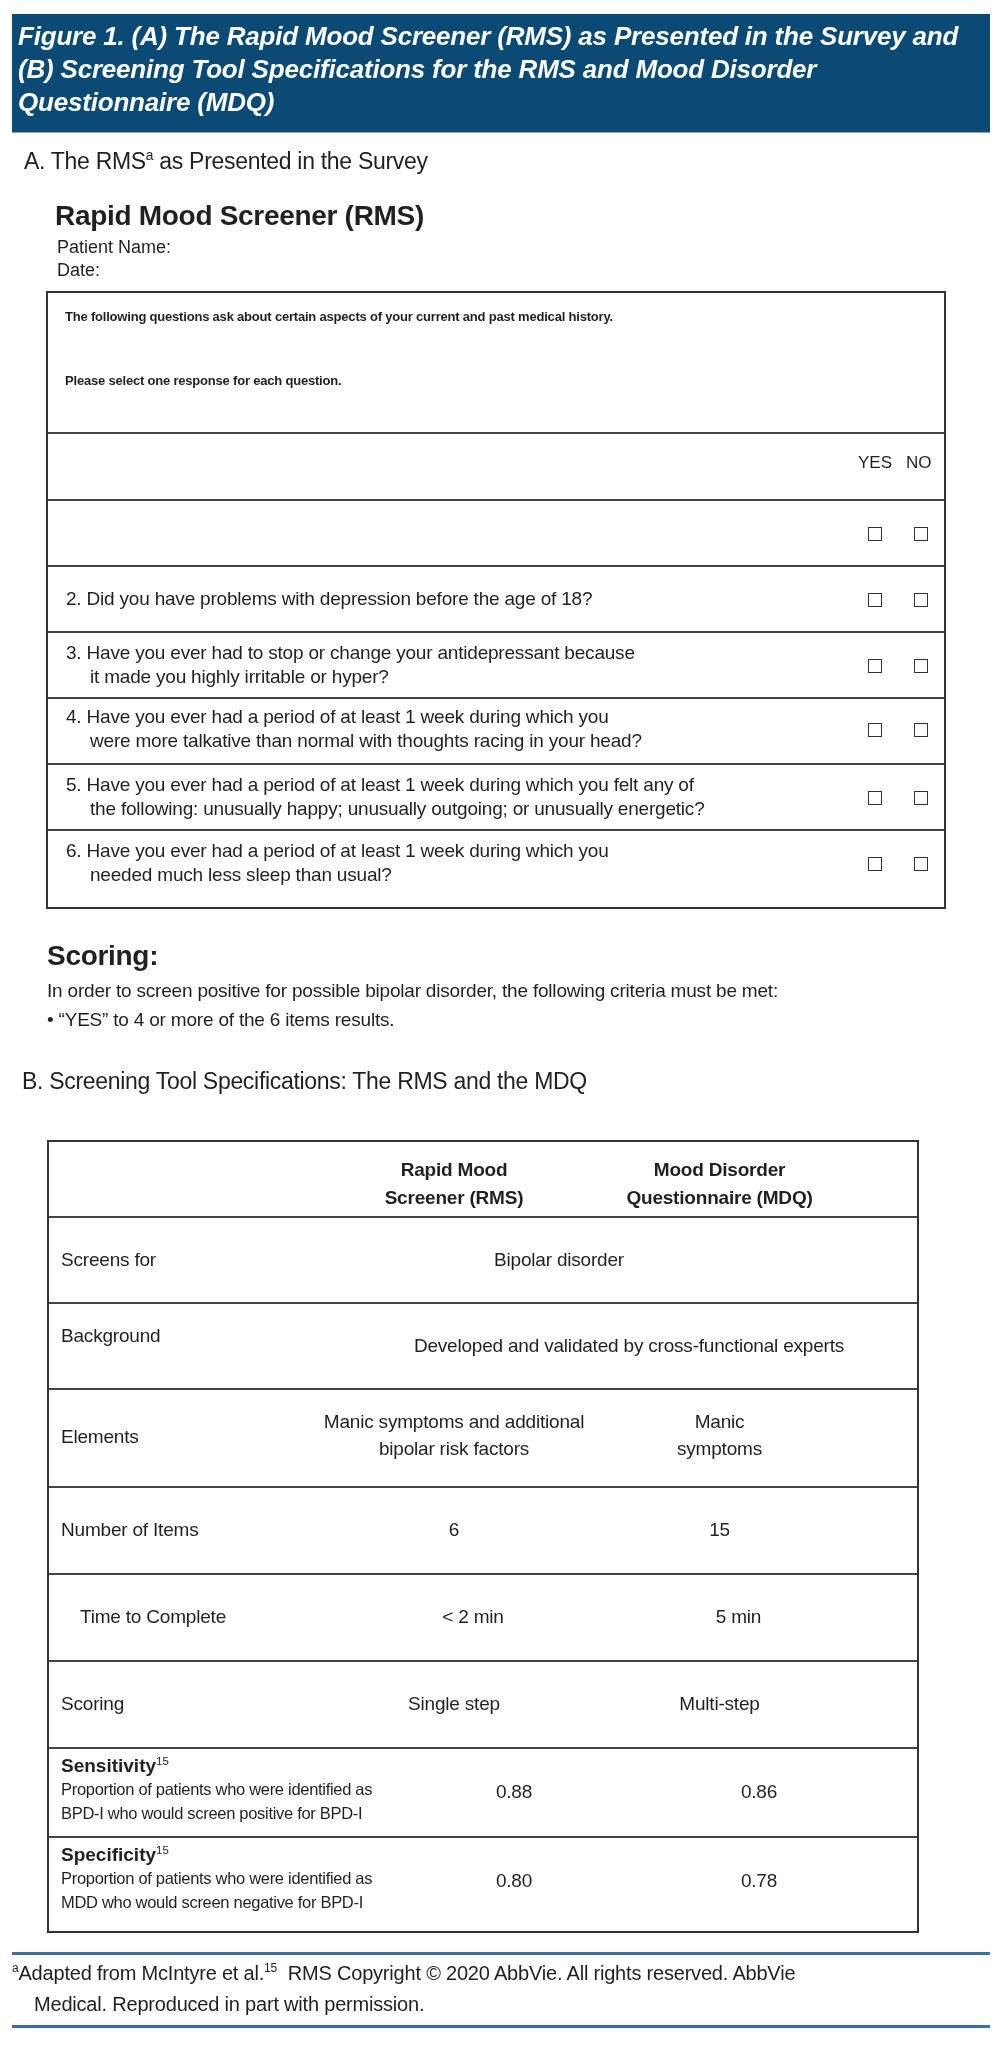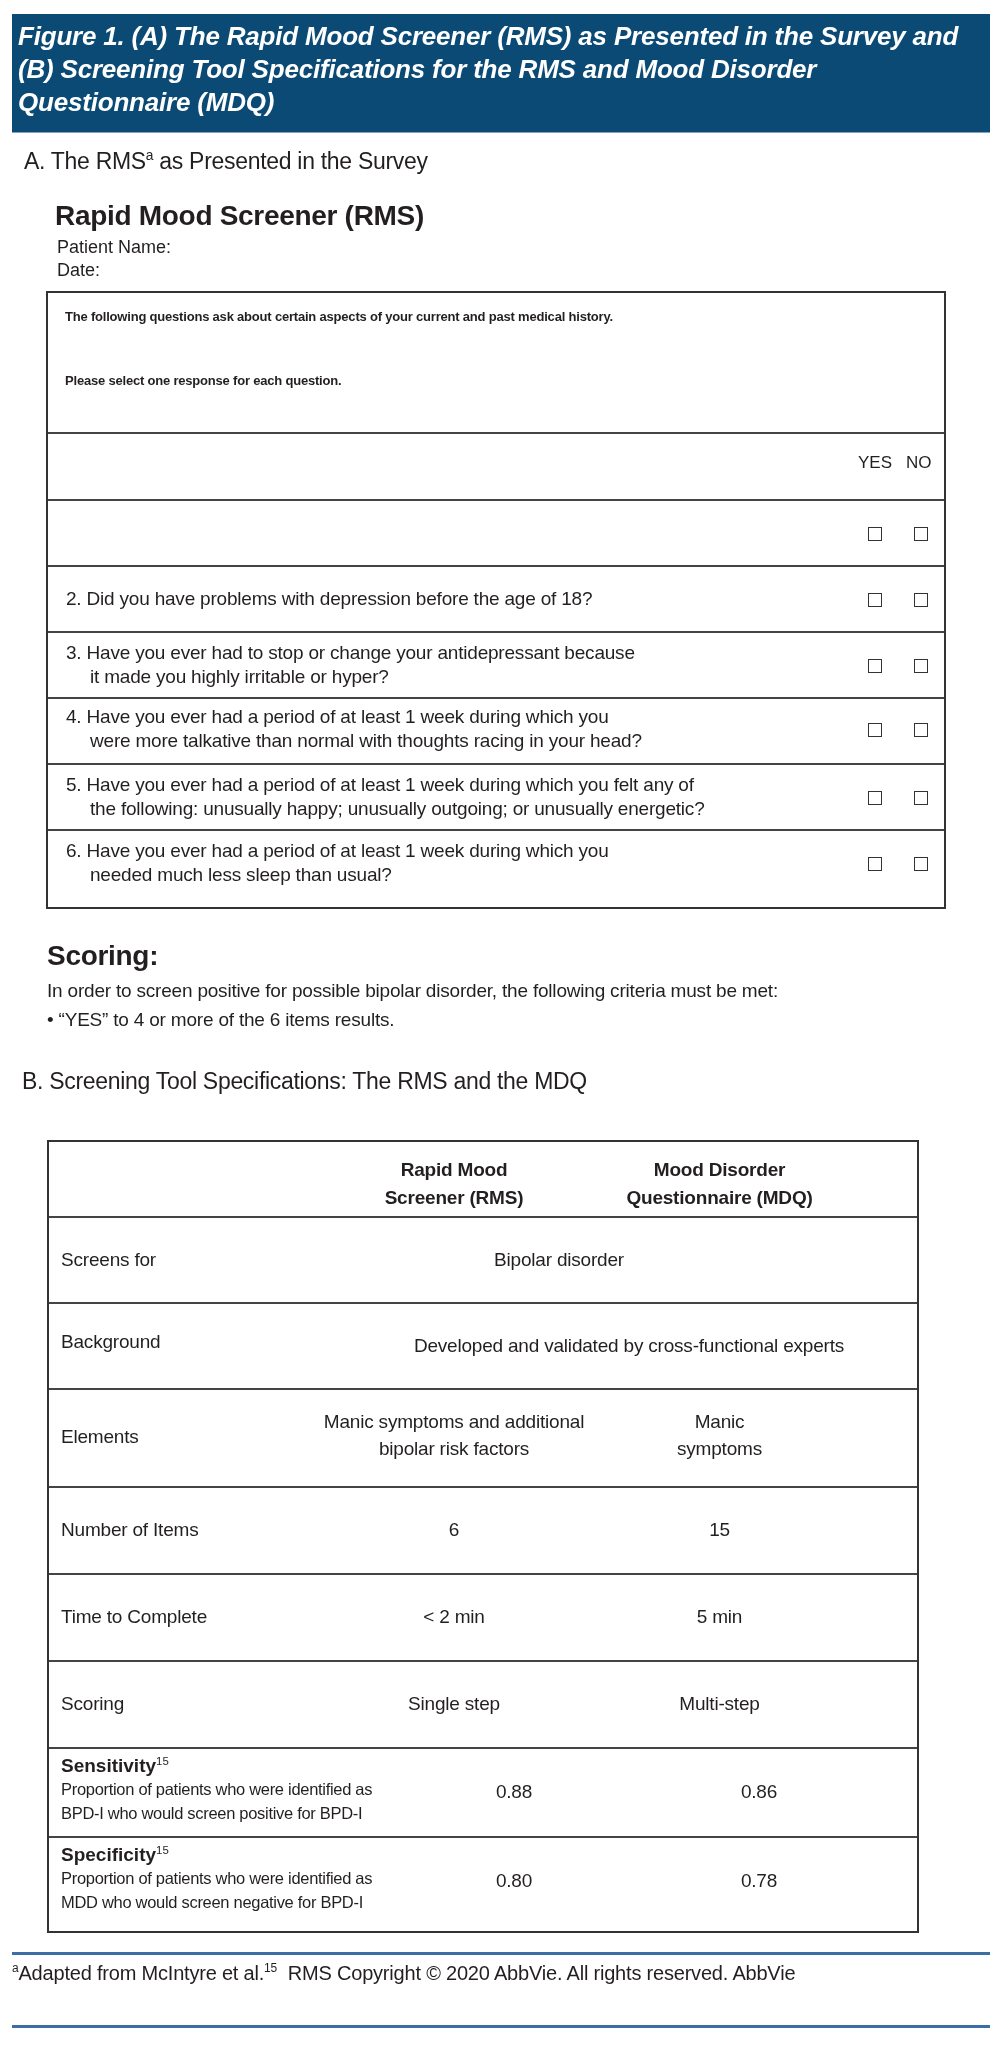--- a/index.html
+++ b/index.html
@@ -135,21 +135,21 @@
   </div>
   <div class="abs t-sep" style="top:74px;"></div>
 
   <div class="abs t-row" style="top:76px; height:84px;">
     <div class="abs t-label" style="top:31px;">Screens for</div>
     <div class="abs t-cell col-rms" style="top:31px;">Bipolar disorder</div>
   </div>
   <div class="abs t-sep" style="top:160px;"></div>
 
   <div class="abs t-row" style="top:162px; height:85px;">
-    <div class="abs t-label" style="top:27px;">Background</div>
+    <div class="abs t-label" style="top:21px;">Background</div>
     <div class="abs t-cell" style="left:300px; width:560px; top:31px;">Developed and validated by cross-functional experts</div>
   </div>
   <div class="abs t-sep" style="top:246px;"></div>
 
   <div class="abs t-row" style="top:248px; height:88px;">
     <div class="abs t-label" style="top:36px;">Elements</div>
     <div class="abs t-cell" style="left:270px; width:270px; top:18px; line-height:27px;">
       <div>Manic symptoms and additional</div>
       <div>bipolar risk factors</div>
     </div>
@@ -160,21 +160,21 @@
   </div>
   <div class="abs t-sep" style="top:344px;"></div>
 
   <div class="abs t-row" style="top:346px; height:85px;">
     <div class="abs t-label" style="top:31px;">Number of Items</div>
     <div class="abs t-cell col-rms-only" style="top:31px;">6</div>
     <div class="abs t-cell col-mdq-only" style="top:31px;">15</div>
   </div>
   <div class="abs t-sep" style="top:431px;"></div>
 
-  <div class="abs t-row" style="top:433px; height:85px;">
+  <div class="abs t-row" style="top:433px; height:85px;margin-left:19px;">
     <div class="abs t-label" style="top:31px;">Time to Complete</div>
     <div class="abs t-cell col-rms-only" style="top:31px;">&lt; 2 min</div>
     <div class="abs t-cell col-mdq-only" style="top:31px;">5 min</div>
   </div>
   <div class="abs t-sep" style="top:518px;"></div>
 
   <div class="abs t-row" style="top:520px; height:85px;">
     <div class="abs t-label" style="top:31px;">Scoring</div>
     <div class="abs t-cell col-rms-only" style="top:31px;">Single step</div>
     <div class="abs t-cell col-mdq-only" style="top:31px;">Multi-step</div>
@@ -199,14 +199,15 @@
       <div class="metric-desc">MDD who would screen negative for BPD-I</div>
     </div>
     <div class="abs t-cell" style="left:435px; width:60px; top:32px;">0.80</div>
     <div class="abs t-cell" style="left:680px; width:60px; top:32px;">0.78</div>
   </div>
 </div>
 
 <div class="abs foot-line" style="top:1952px;"></div>
 <div id="footnote" class="abs">
   <sup class="s">a</sup><span>Adapted from McIntyre et al.</span><sup class="s">15</sup><span style="white-space:pre;">  RMS Copyright © 2020 AbbVie. All rights reserved. AbbVie</span>
+  <span class="cont">Medical. Reproduced in part with permission.</span>
 </div>
 <div class="abs foot-line" style="top:2025px;"></div>
 
 </body></html>

